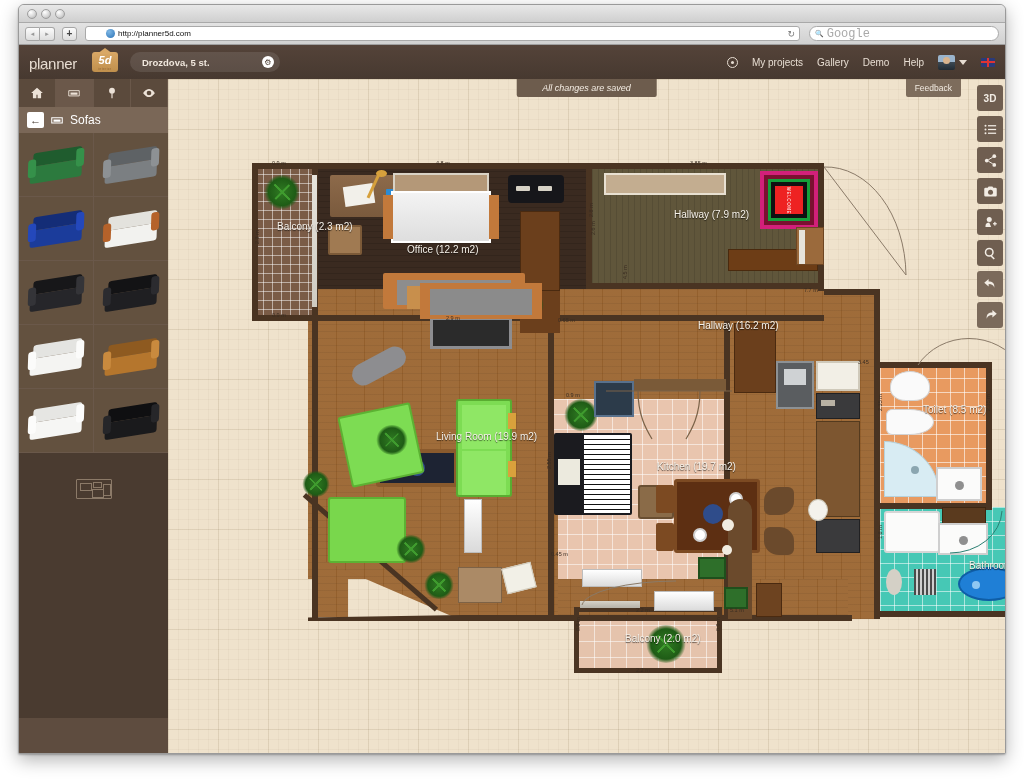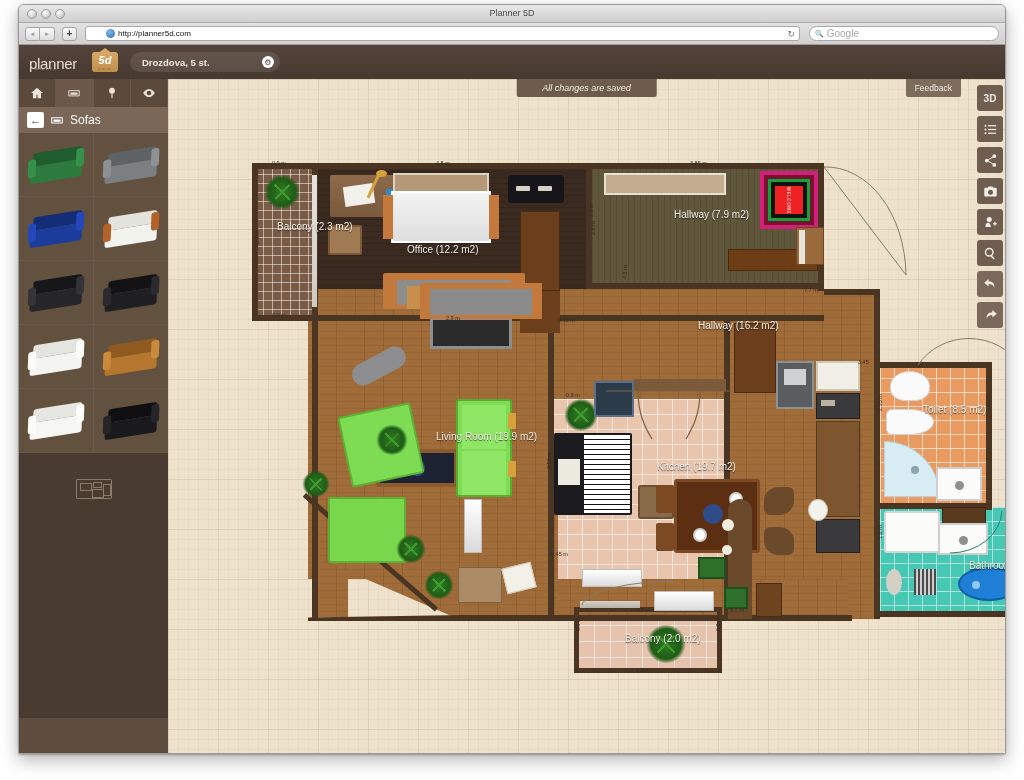--- a/index.html
+++ b/index.html
@@ -65,21 +65,21 @@
   .urltxt{ font-size:8px;color:#111; }
   .reload{
     position:absolute; right:4px; font-size:9px;color:#777;
   }
   .searchbar{
     width:190px;height:15px;margin-left:5px;
     background:#fff;border:1px solid #a9a9a9;border-radius:8px;
     display:flex;align-items:center;padding:0 5px;
   }
   .sicon{ font-size:7px;color:#777;margin-right:3px; }
-  .stxt{ font-size:10px;color:#a9a9a9; }
+  .stxt{ font-size:12px;color:#a9a9a9;font-family:Liberation Mono, monospace; }
 
   
   .apphead{
     height:34px;
     background:linear-gradient(#544339,#473930);
     display:flex; align-items:center; padding:0 10px;
     position:relative;
   }
   .logo{ display:flex; align-items:flex-end; gap:2px; }
   .logo-word{ font-size:15px; color:#e8ddd2; letter-spacing:-0.3px; position:relative; }
@@ -302,21 +302,20 @@
 
 <div id="app">
   <div class="win">
 
     <div class="titlebar">
       <div class="traffic">
         <div class="tl"></div>
         <div class="tl"></div>
         <div class="tl"></div>
       </div>
-      <div class="wtitle">Planner 5D</div>
     </div>
 
     <div class="toolbar">
       <div class="navbtns">
         <div class="navbtn">◂</div>
         <div class="navbtn">▸</div>
       </div>
       <div class="plusbtn">+</div>
       <div class="urlbar">
         <span class="globe"></span>
@@ -339,20 +338,34 @@
           <span>5d</span>
           <em>interior</em>
         </span>
       </div>
 
       <div class="projpill">
         <span class="projname">Drozdova, 5 st.</span>
         <span class="gear">⚙</span>
       </div>
 
+      <div class="navright">
+        <span class="navdot">
+            <i></i>
+          </span>
+        <span class="navlink">My projects</span>
+        <span class="navlink">Gallery</span>
+        <span class="navlink">Demo</span>
+        <span class="navlink">Help</span>
+        <span class="avatarbox">
+          <span class="avatar"></span>
+          <span class="caret"></span>
+        </span>
+        <span class="flag"></span>
+      </div>
     </div>
 
     <div class="body">
 
       <div class="sidebar">
         <div class="sbtabs">
           <div class="sbtab">
             <svg viewBox="0 0 24 24">
                 <path d="M12 3 2 12h3v9h6v-6h2v6h6v-9h3z"></path>
               </svg>

